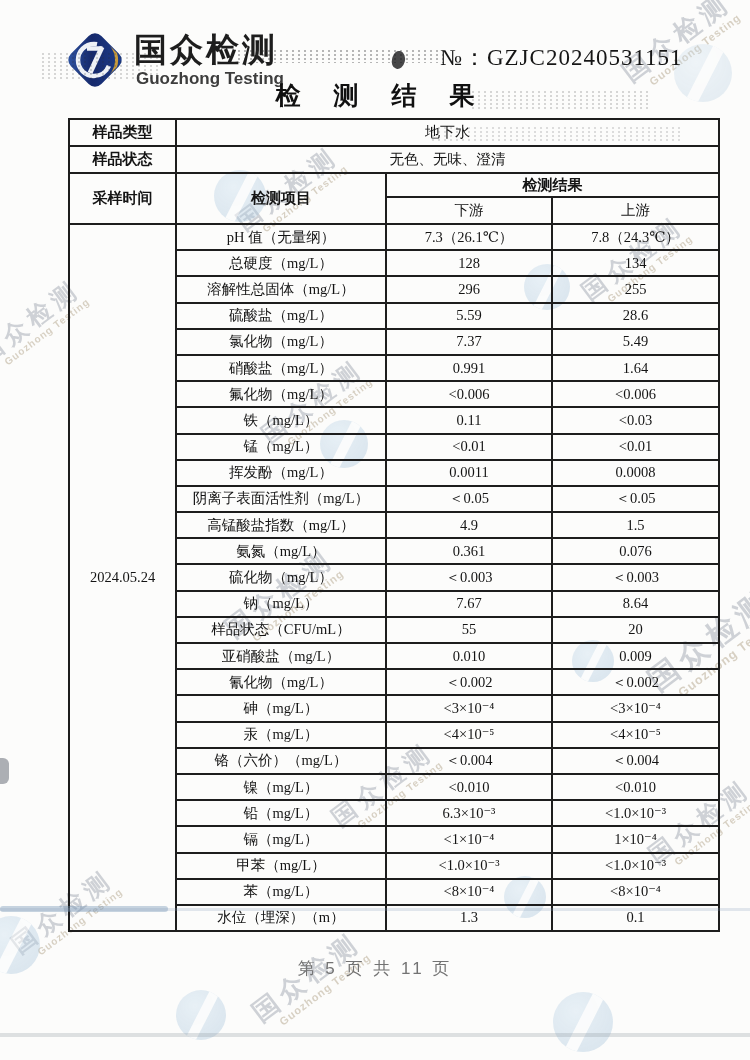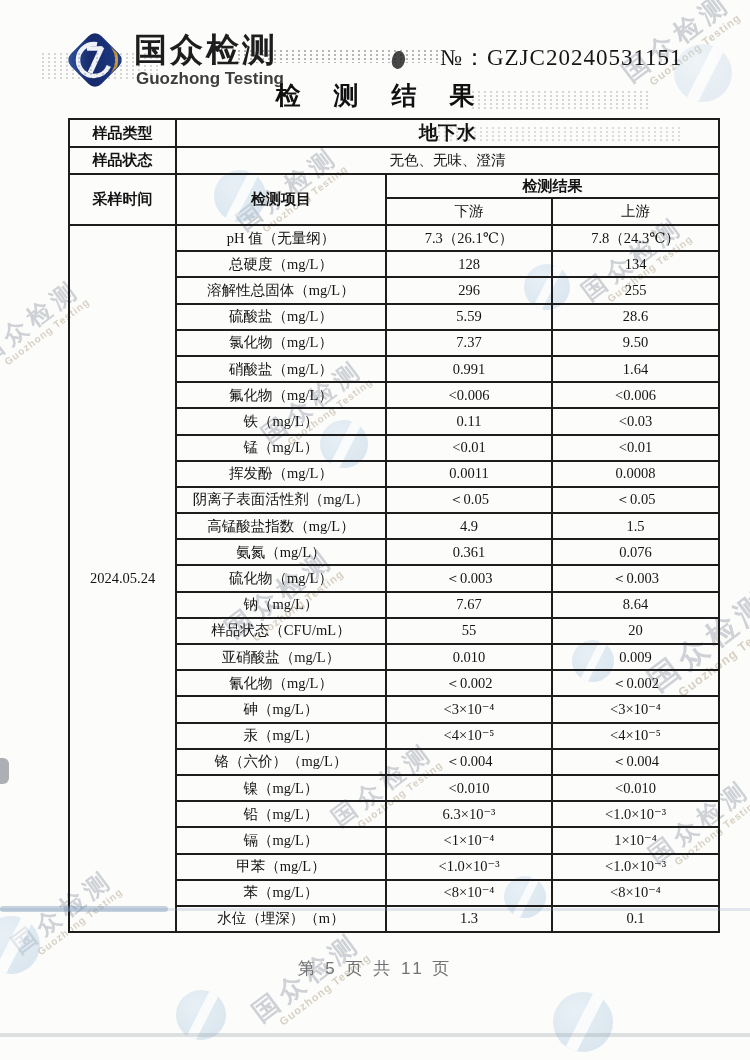--- a/index.html
+++ b/index.html
@@ -22,21 +22,21 @@
     text-align:center;font-family:"Liberation Sans","DejaVu Sans",sans-serif;
     font-size:25px;font-weight:800;letter-spacing:13px;text-indent:13px;color:#101010;}
   
   table.tbl{position:absolute;left:68px;top:118px;width:650px;z-index:2;
     border-collapse:collapse;table-layout:fixed;background:transparent;}
   .tbl td{border:2px solid #1d1d1d;text-align:center;vertical-align:middle;
     padding:0 2px;overflow:hidden;white-space:nowrap;font-size:14.5px;}
   .tbl .c-hd{font-family:"Liberation Sans","DejaVu Sans",sans-serif;
     font-weight:700;font-size:15px;}
   .tbl .c-big{font-family:"Liberation Sans","DejaVu Sans",sans-serif;
-    font-weight:700;font-size:19px;}
+    font-weight:400;font-size:15px;}
   .tbl tr.hrow1,.tbl tr.hrow2,.tbl tr.hrow4{height:27px;}
   .tbl tr.hrow3{height:24px;}
   .tbl tbody tr{height:26.2px;}
   
   .footer{position:absolute;left:0;right:0;top:957px;z-index:2;text-align:center;
     font-family:"Liberation Sans","DejaVu Sans",sans-serif;
     font-size:17px;letter-spacing:3px;color:#737373;}
   
   .wm-text{position:absolute;z-index:1;transform:rotate(-37deg);
     transform-origin:left top;white-space:nowrap;
@@ -121,21 +121,21 @@
     <td class="c-val">255</td>
   </tr>
       <tr>
     <td class="c-item">硫酸盐（mg/L）</td>
     <td class="c-val">5.59</td>
     <td class="c-val">28.6</td>
   </tr>
       <tr>
     <td class="c-item">氯化物（mg/L）</td>
     <td class="c-val">7.37</td>
-    <td class="c-val">9.50</td>
+    <td class="c-val">5.49</td>
   </tr>
       <tr>
     <td class="c-item">硝酸盐（mg/L）</td>
     <td class="c-val">0.991</td>
     <td class="c-val">1.64</td>
   </tr>
       <tr>
     <td class="c-item">氟化物（mg/L）</td>
     <td class="c-val">&lt;0.006</td>
     <td class="c-val">&lt;0.006</td>

